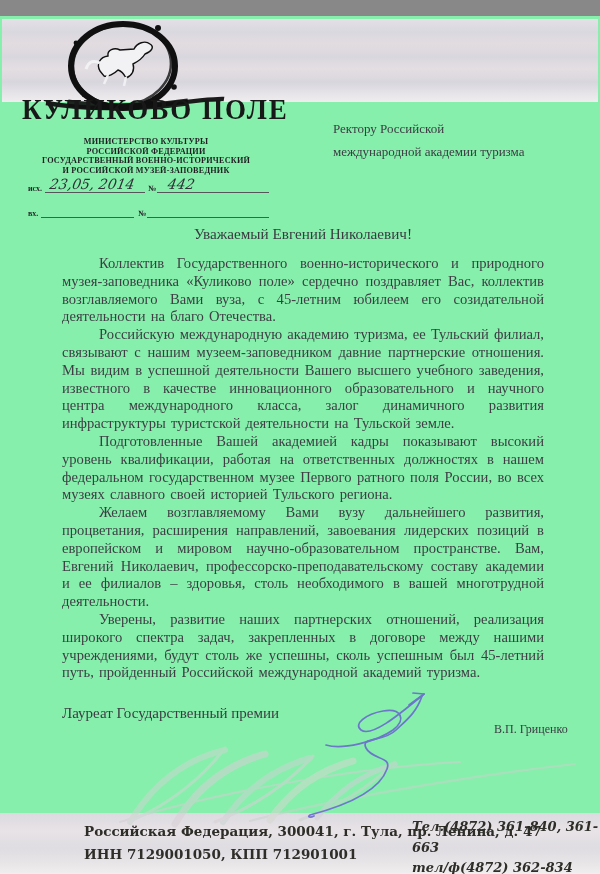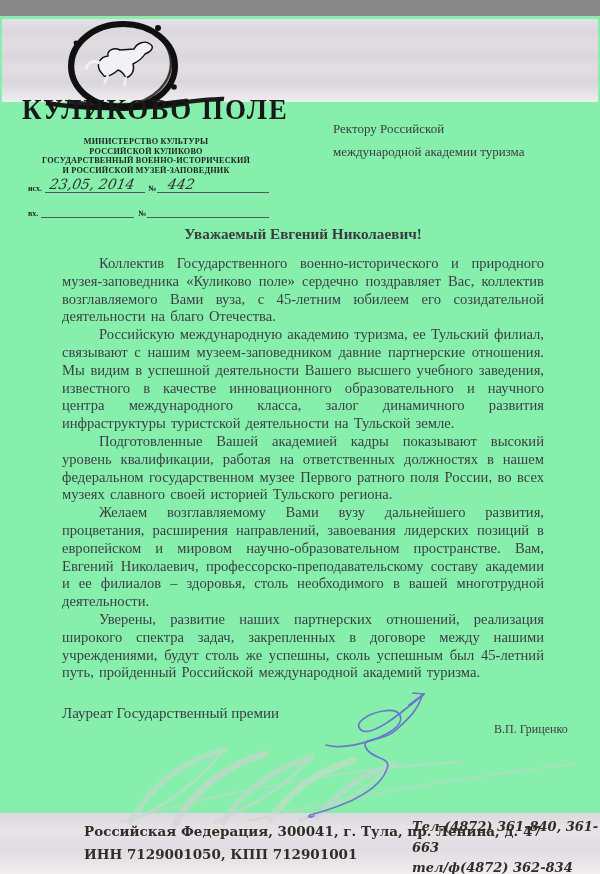--- a/index.html
+++ b/index.html
@@ -32,21 +32,21 @@
   .reg-row .lbl{position:absolute;bottom:3px;font-size:8px;font-weight:bold;color:#2a2a2d;}
   .reg-row .rule{position:absolute;bottom:3px;border-bottom:1px solid #55555a;height:1px;}
   .hand{
     font-family:"DejaVu Serif",serif;font-style:italic;font-size:14px;color:#303036;
     transform:skewX(-10deg);display:inline-block;white-space:nowrap;
   }
   .out-row{top:154px;height:26px;}
   .in-row{top:189px;height:16px;}
   
   .recipient{position:absolute;left:333px;top:101px;font-size:13px;line-height:23px;color:#3c3c42;}
-  .salutation{position:absolute;left:62px;top:209px;width:482px;text-align:center;font-size:15.2px;color:#3a3a40;font-weight:bold;}
+  .salutation{position:absolute;left:62px;top:209px;width:482px;text-align:center;font-size:15.2px;color:#3a3a40;}
   .body-text{position:absolute;left:62px;top:239px;width:482px;color:#3e3e44;}
   .body-text p{
     margin:0;text-indent:37px;text-align:justify;
     font-size:14.6px;line-height:17.8px;word-spacing:1.5px;
   }
   
   .sig-titles{position:absolute;left:62px;top:686px;font-size:15px;line-height:22.5px;color:#3c3c42;}
   .sig-name{position:absolute;left:494px;top:706px;font-size:12px;color:#3c3c42;white-space:nowrap;}
   .sig-ink{position:absolute;left:280px;top:650px;width:300px;height:155px;pointer-events:none;}
   .watermark{position:absolute;left:95px;top:718px;width:490px;height:100px;pointer-events:none;}
@@ -77,21 +77,21 @@
       <path d="M 62 52 C 58 45 62 38 70 37 C 69 31 76 28 82 31 L 96 30 C 99 24 107 21 112 25 C 117 28 113 33 107 35 C 104 40 99 43 95 45 C 97 51 94 57 88 59 C 86 55 84 52 80 51 C 76 55 70 58 66 57 Z" fill="#f2f2f4" stroke="#111111" stroke-width="1.4"></path>
       <path d="M 62 44 C 54 40 50 44 48 50" stroke="#f2f2f4" stroke-width="3" fill="none"></path>
       <path d="M 70 56 L 66 65 M 88 58 L 86 67" stroke="#f0f0f2" stroke-width="2.5" fill="none"></path>
     </g>
   </svg>
 
   <div class="wordmark">КУЛИКОВО ПОЛЕ</div>
 
   <div class="ministry">
     <div>МИНИСТЕРСТВО КУЛЬТУРЫ</div>
-    <div>РОССИЙСКОЙ КУЛИКОВО</div>
+    <div>РОССИЙСКОЙ ФЕДЕРАЦИИ</div>
     <div>ГОСУДАРСТВЕННЫЙ ВОЕННО-ИСТОРИЧЕСКИЙ</div>
     <div>И РОССИЙСКОЙ МУЗЕЙ-ЗАПОВЕДНИК</div>
   </div>
 
   <div class="reg-row out-row">
     <span class="lbl" style="left:0;">исх.</span>
     <span class="rule" style="left:17px;width:100px;"></span>
     <span class="hand" style="position:absolute;left:22px;bottom:4px;">23,05, 2014</span>
     <span class="lbl" style="left:120px;">№</span>
     <span class="rule" style="left:129px;width:112px;"></span>

